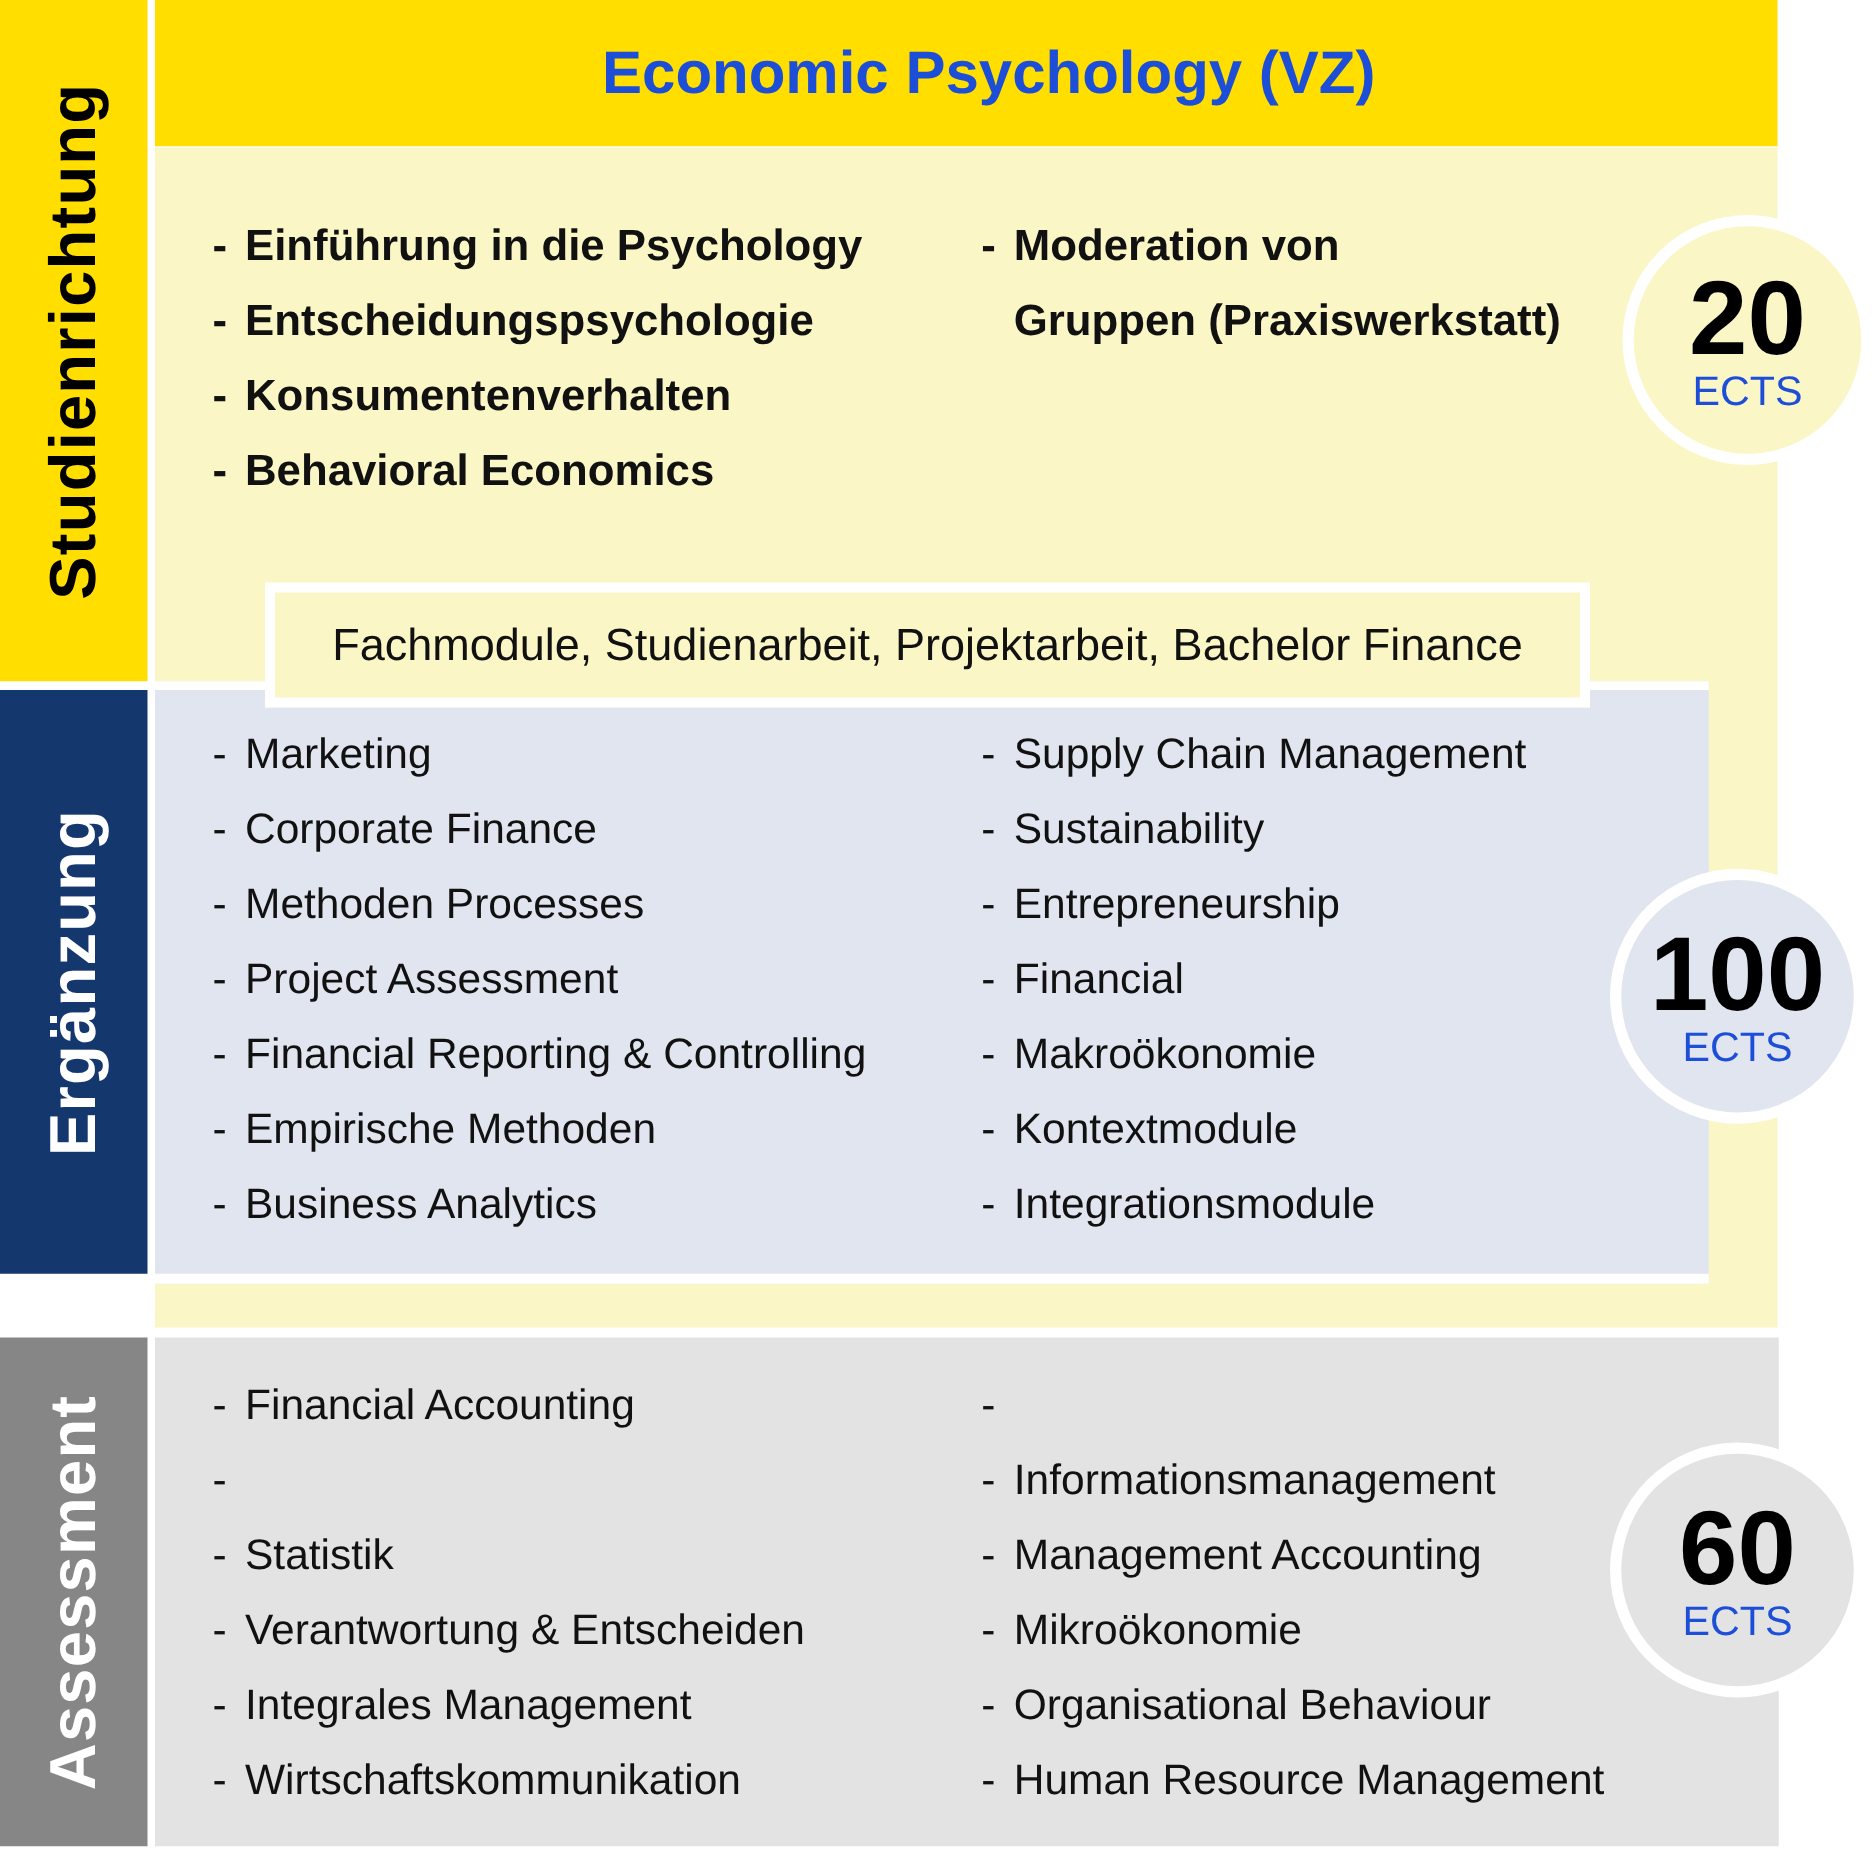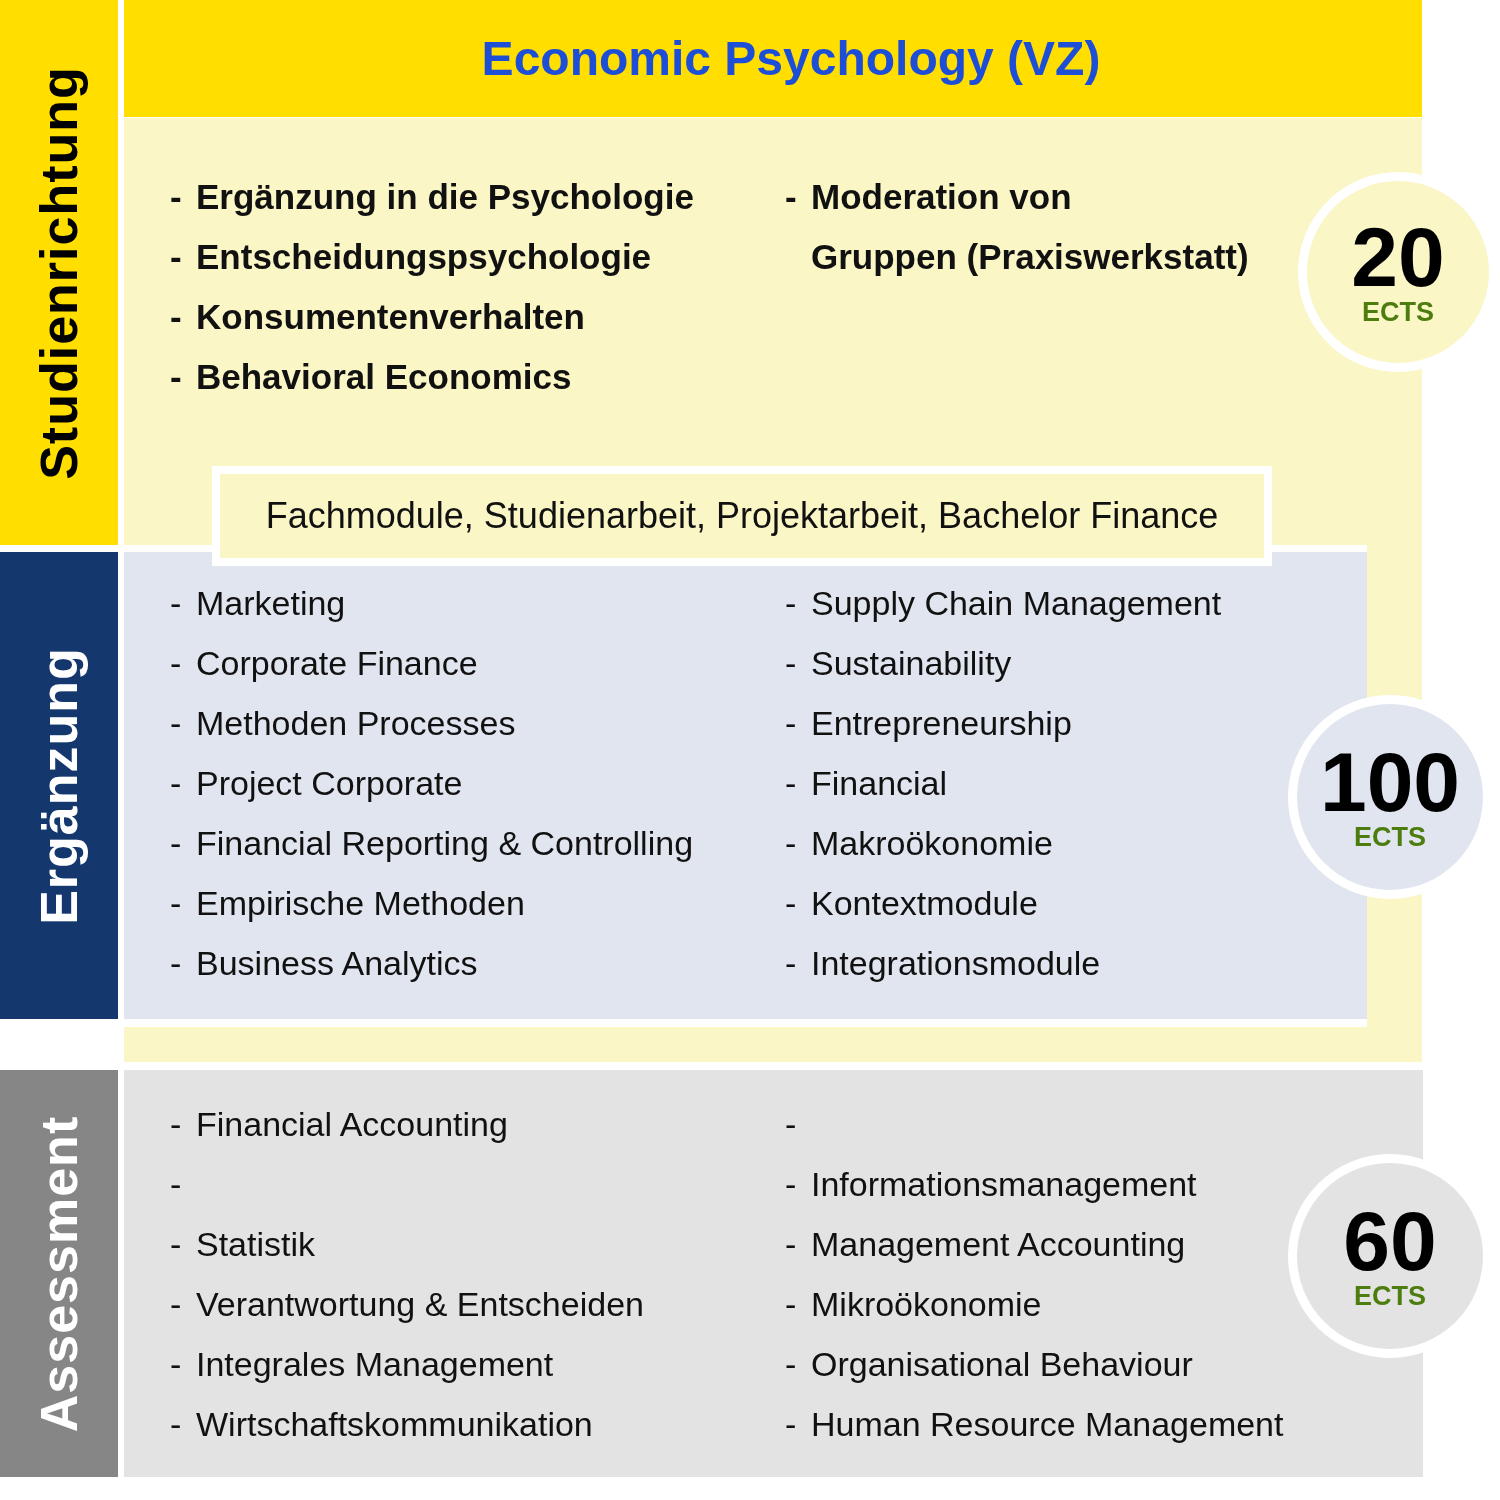--- a/index.html
+++ b/index.html
@@ -52,21 +52,21 @@
   .band .band-text{font-size:36px;color:var(--ink);}
 
   
   .ects{
     position:absolute;border-radius:50%;box-sizing:border-box;
     border:9px solid var(--paper);
     display:flex;flex-direction:column;align-items:center;justify-content:center;
     text-align:right;
   }
   .ects .num{font-weight:bold;font-size:84px;line-height:0.95;color:#000;}
-  .ects .unit{font-weight:bold;font-size:27px;line-height:1;margin-top:2px;color:#4d7c0f;}
+  .ects .unit{font-weight:normal;font-size:33px;line-height:1;margin-top:2px;color:#1d4ed8;}
   .ects-20{left:1298px;top:172px;width:200px;height:200px;background:var(--light-yellow);}
   .ects-100{left:1288px;top:695px;width:204px;height:204px;background:var(--blue-gray);}
   .ects-60{left:1288px;top:1154px;width:204px;height:204px;background:var(--light-gray);}
 
   
   .list{position:absolute;}
   .row{height:60px;display:flex;align-items:center;font-size:34px;color:var(--ink);white-space:nowrap;}
   .row .dash{display:inline-block;width:26px;flex:0 0 26px;}
   .bold .row{font-weight:bold;font-size:35px;}
   .indent2{padding-left:26px;}
@@ -99,21 +99,21 @@
   <div class="panel-bluegray"></div>
   <div class="panel-lightgray"></div>
 
   <div class="band">
     <span class="band-text">Fachmodule, Studienarbeit, Projektarbeit, Bachelor Finance</span>
   </div>
 
   <div class="list list-top-left bold">
     <div class="row">
         <span class="dash">-</span>
-        <span>Ergänzung in die Psychologie</span>
+        <span>Einführung in die Psychology</span>
       </div>
     <div class="row">
         <span class="dash">-</span>
         <span>Entscheidungspsychologie</span>
       </div>
     <div class="row">
         <span class="dash">-</span>
         <span>Konsumentenverhalten</span>
       </div>
     <div class="row">
@@ -139,21 +139,21 @@
     <div class="row">
         <span class="dash">-</span>
         <span>Corporate Finance</span>
       </div>
     <div class="row">
         <span class="dash">-</span>
         <span>Methoden Processes</span>
       </div>
     <div class="row">
         <span class="dash">-</span>
-        <span>Project Corporate</span>
+        <span>Project Assessment</span>
       </div>
     <div class="row">
         <span class="dash">-</span>
         <span>Financial Reporting &amp; Controlling</span>
       </div>
     <div class="row">
         <span class="dash">-</span>
         <span>Empirische Methoden</span>
       </div>
     <div class="row">

